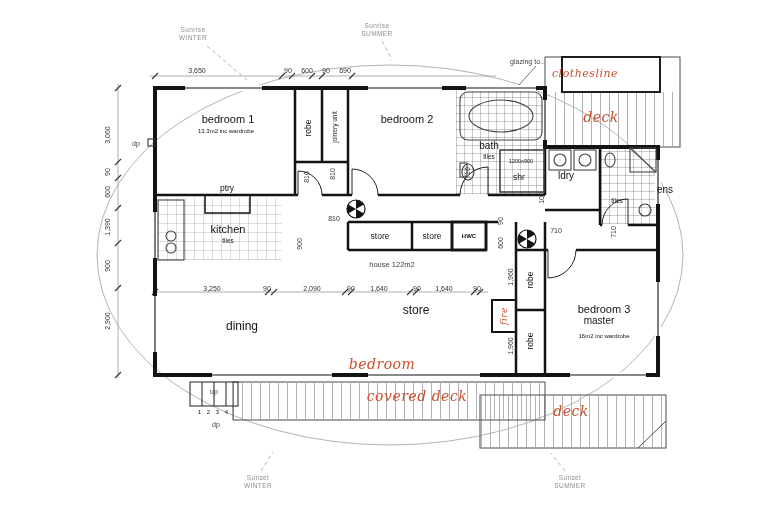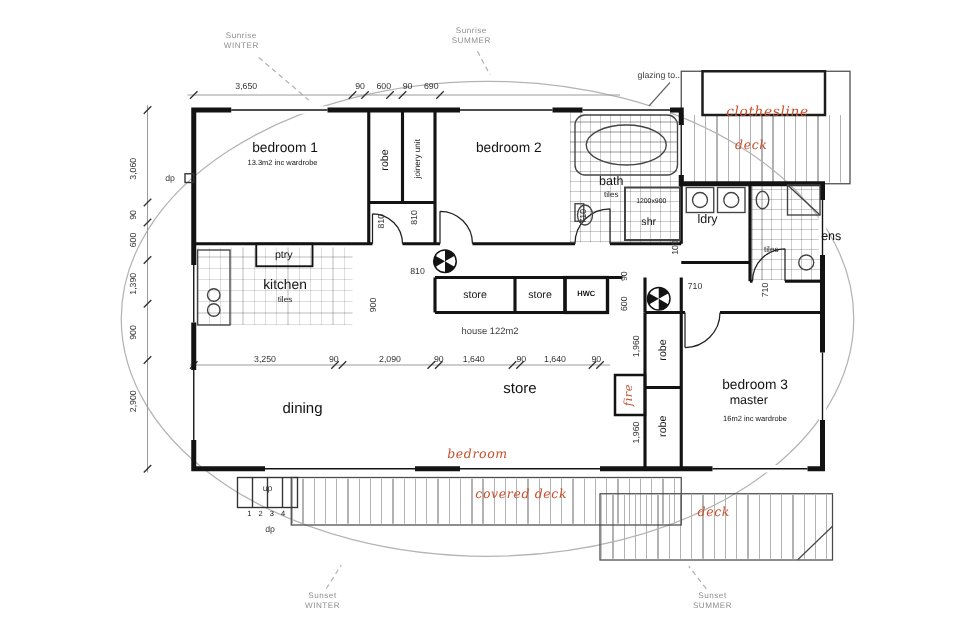--- a/index.html
+++ b/index.html
@@ -22,21 +22,21 @@
   .room-md{font-size:10px;}
   .room-sm{font-size:8.5px;}
   .sub{font-size:6.5px;color:#222;}
   .tiny{font-size:6px;}
   .micro{font-size:5.5px;}
   .dim{font-size:7px;color:#333;}
   .note{font-size:7px;color:#3d3d3d;}
   .bold{font-weight:bold;}
   .sun{font-size:6.5px;color:#8f8f8f;display:flex;flex-direction:column;align-items:center;
        letter-spacing:.4px;line-height:1.3;}
-  .script{font-family:"DejaVu Serif",serif;font-style:italic;color:#c8502e;font-size:10px;letter-spacing:.5px;}
+  .script{font-family:"DejaVu Serif",serif;font-style:italic;color:#c8502e;font-size:14px;letter-spacing:.5px;}
   .script-lg{font-size:11px;}
 </style>
 </head>
 <body>
 
 <div class="canvas">
 
   <div class="area tiles8" style="left:456px;top:90px;width:88px;height:104px;"></div>
   <div class="area tiles8" style="left:601px;top:149px;width:56px;height:75px;"></div>
   <div class="area tiles9" style="left:158px;top:198px;width:124px;height:62px;"></div>
@@ -179,40 +179,40 @@
     <span>SUMMER</span>
   </div>
 
   <span class="lbl note" style="left:527px;top:61px;">glazing to..</span>
   <span class="lbl note" style="left:392px;top:265px;font-size:7.5px;">house 122m2</span>
   <span class="lbl note" style="left:214px;top:391px;">up</span>
   <span class="lbl tiny" style="left:214px;top:412px;letter-spacing:2px;">1 2 3 4</span>
   <span class="lbl note" style="left:216px;top:424px;">dp</span>
   <span class="lbl note" style="left:136px;top:143px;">dp</span>
 
-  <span class="lbl script script-lg" style="left:614px;top:73px;margin-top:16px;">clothesline</span>
+  <span class="lbl script script-lg" style="left:585px;top:73px;">clothesline</span>
   <span class="lbl script" style="left:601px;top:117px;">deck</span>
   <span class="lbl script" style="left:382px;top:364px;">bedroom</span>
   <span class="lbl script" style="left:417px;top:396px;">covered deck</span>
   <span class="lbl script" style="left:571px;top:411px;">deck</span>
   <span class="lbl script rot" style="left:504px;top:316px;font-size:9px;">fire</span>
 
   <span class="lbl room" style="left:228px;top:119px;">bedroom 1</span>
   <span class="lbl tiny" style="left:226px;top:131px;">13.3m2 inc wardrobe</span>
   <span class="lbl room-sm rot" style="left:308px;top:128px;">robe</span>
   <span class="lbl sub rot" style="left:335px;top:127px;">joinery unit</span>
   <span class="lbl room" style="left:407px;top:119px;">bedroom 2</span>
   <span class="lbl room-md" style="left:489px;top:146px;">bath</span>
   <span class="lbl sub" style="left:489px;top:157px;">tiles</span>
   <span class="lbl micro" style="left:521px;top:162px;">1200x900</span>
   <span class="lbl room-sm" style="left:519px;top:177px;">shr</span>
   <span class="lbl room-md" style="left:566px;top:176px;">ldry</span>
   <span class="lbl room-md" style="left:617px;top:190px;margin-left:48px;">ens</span>
   <span class="lbl sub" style="left:617px;top:201px;">tiles</span>
-  <span class="lbl room-sm" style="left:227px;top:204px;">ptry</span>
+  <span class="lbl room-sm" style="left:227px;top:188px;">ptry</span>
   <span class="lbl room" style="left:228px;top:229px;">kitchen</span>
   <span class="lbl sub" style="left:228px;top:241px;">tiles</span>
   <span class="lbl room-sm" style="left:380px;top:236px;">store</span>
   <span class="lbl room-sm" style="left:432px;top:236px;">store</span>
   <span class="lbl tiny bold" style="left:469px;top:236px;">HWC</span>
   <span class="lbl room-lg" style="left:242px;top:326px;">dining</span>
   <span class="lbl room-lg" style="left:416px;top:310px;">store</span>
   <span class="lbl room" style="left:604px;top:309px;">bedroom 3</span>
   <span class="lbl room-md" style="left:599px;top:321px;">master</span>
   <span class="lbl tiny" style="left:604px;top:336px;">16m2 inc wardrobe</span>

